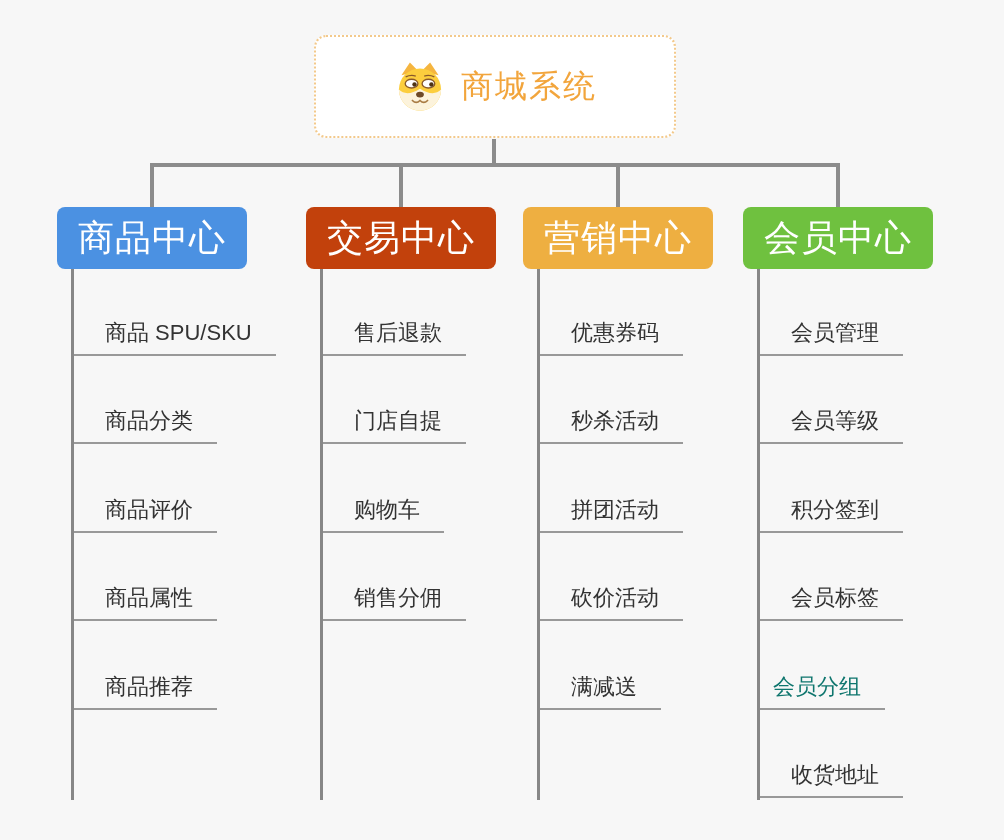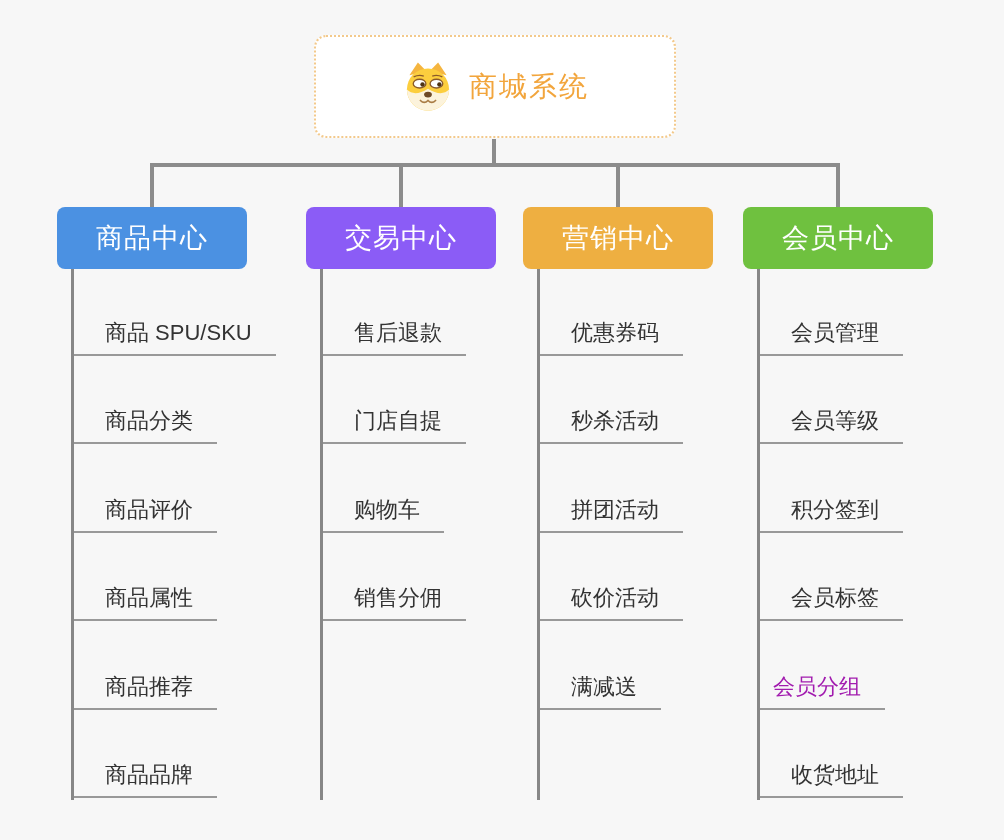--- a/index.html
+++ b/index.html
@@ -22,21 +22,21 @@
     box-sizing:border-box;
     background:#FFFFFF;
     border:2px dotted #F3C98B;
     border-radius:12px;
     display:flex;
     align-items:center;
     justify-content:center;
     gap:14px;
   }
   .root-title{
-    font-size:28px;
+    font-size:32px;
     letter-spacing:2px;
     color:#F2A53C;
     white-space:nowrap;
   }
   .dog-icon{width:54px;height:54px;flex:0 0 auto;}
 
   
   .conn{position:absolute;background:#8C8C8C;}
   .stub-root{left:492px;top:139px;width:4px;height:26px;}
   .hline{left:150px;top:163px;width:690px;height:4px;}
@@ -52,21 +52,21 @@
     top:207px;
     width:250px;
   }
   .branch-node{
     width:190px; height:62px;
     border-radius:8px;
     display:flex;
     align-items:center;
     justify-content:center;
     color:#FFFFFF;
-    font-size:27px;
+    font-size:36px;
     letter-spacing:1px;
     white-space:nowrap;
   }
   .trunk{
     position:absolute;
     left:13.5px;
     top:62px;
     width:3px;
     height:531px;
     background:#878787;
@@ -134,28 +134,25 @@
           </div>
           <div class="leaf">
             <span class="leaf-text" style="border-bottom-color: rgb(153, 153, 153); color: rgb(51, 51, 51);">商品评价</span>
           </div>
           <div class="leaf">
             <span class="leaf-text" style="border-bottom-color: rgb(153, 153, 153); color: rgb(51, 51, 51);">商品属性</span>
           </div>
           <div class="leaf">
             <span class="leaf-text" style="border-bottom-color: rgb(153, 153, 153); color: rgb(51, 51, 51);">商品推荐</span>
           </div>
-          <div class="leaf">
-            <span class="leaf-text" style="border-bottom-color: rgb(153, 153, 153); color: rgb(51, 51, 51);">商品品牌</span>
-          </div>
         </div>
   </div>
 
   <div class="branch" style="left: 306px;">
-    <div class="branch-node" style="background: #8b5cf6;">
+    <div class="branch-node" style="background: #c2410c;">
       <span class="branch-label">交易中心</span>
     </div>
     <div class="trunk"></div>
     <div class="leaf-list">
           <div class="leaf">
             <span class="leaf-text" style="border-bottom-color: rgb(153, 153, 153); color: rgb(51, 51, 51);">售后退款</span>
           </div>
           <div class="leaf">
             <span class="leaf-text" style="border-bottom-color: rgb(153, 153, 153); color: rgb(51, 51, 51);">门店自提</span>
           </div>
@@ -204,21 +201,21 @@
           <div class="leaf">
             <span class="leaf-text" style="border-bottom-color: rgb(153, 153, 153); color: rgb(51, 51, 51);">会员等级</span>
           </div>
           <div class="leaf">
             <span class="leaf-text" style="border-bottom-color: rgb(153, 153, 153); color: rgb(51, 51, 51);">积分签到</span>
           </div>
           <div class="leaf">
             <span class="leaf-text" style="border-bottom-color: rgb(153, 153, 153); color: rgb(51, 51, 51);">会员标签</span>
           </div>
           <div class="leaf">
-            <span class="leaf-text" style="border-bottom-color: rgb(153, 153, 153); color: #a21caf; padding-left: 16px;">会员分组</span>
+            <span class="leaf-text" style="border-bottom-color: rgb(153, 153, 153); color: #0f766e; padding-left: 16px;">会员分组</span>
           </div>
           <div class="leaf">
             <span class="leaf-text" style="border-bottom-color: rgb(153, 153, 153); color: rgb(51, 51, 51);">收货地址</span>
           </div>
         </div>
   </div>
 </div>
 </div>
 
 </body></html>

